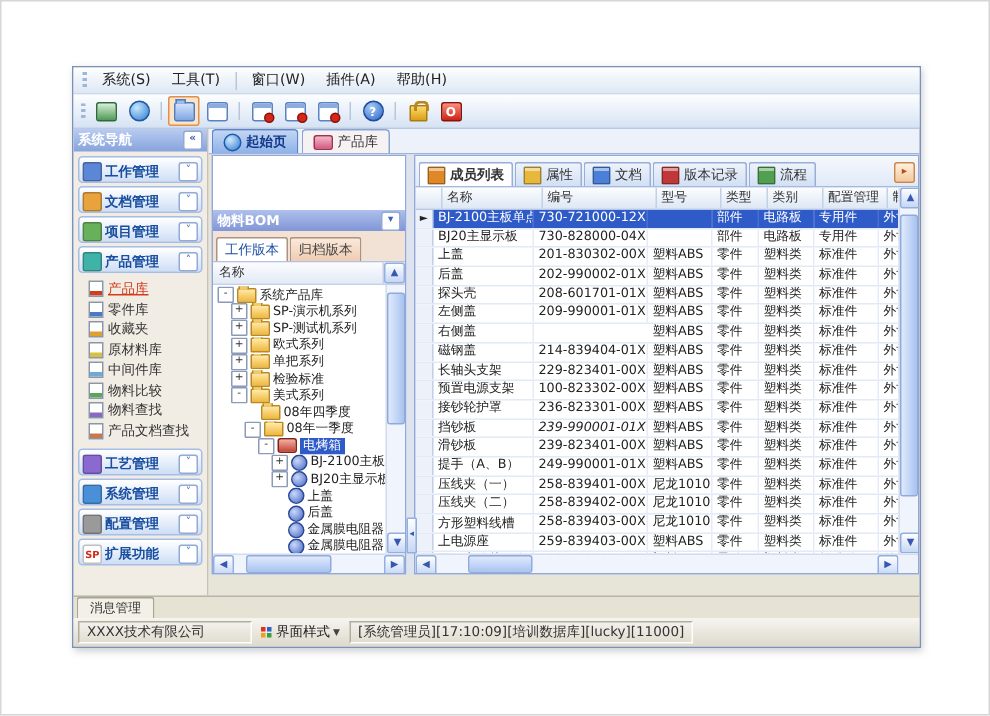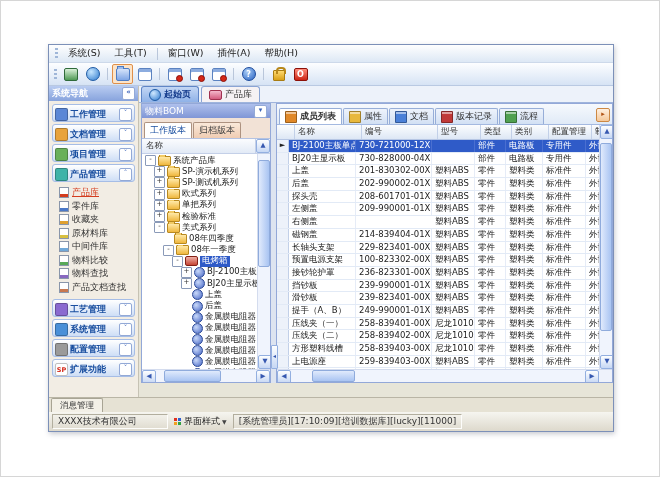--- a/index.html
+++ b/index.html
@@ -52,22 +52,22 @@
   .main{flex:1;display:flex;flex-direction:column;overflow:hidden;}
   .doctabs{height:16px;flex:none;display:flex;align-items:flex-end;background:#edf2fa;border-bottom:1px solid #9fb4dc;padding:0 2px;gap:2px;}
   .doctab{height:15px;display:flex;align-items:center;gap:3px;padding:0 7px;font-size:9px;border:1px solid #8aa4d4;border-bottom:none;
     border-radius:3px 3px 0 0;background:#f6f2f4;color:#333;white-space:nowrap;}
   .doctab.blue{background:linear-gradient(#c3d6f4,#8fb2e8);color:#12398a;font-weight:bold;border-color:#5f85c6;}
   .dt-ic-globe{width:10px;height:10px;border-radius:50%;background:radial-gradient(circle at 35% 32%,#cfe8ff,#2f7bd0);border:1px solid #1d5aa4;flex:none;}
   .dt-ic-box{width:11px;height:8px;border-radius:2px;background:linear-gradient(#f4b8cc,#d45c80);border:1px solid #a03050;flex:none;}
   .panels{flex:1;display:flex;background:#e7e5d8;padding:0 0 14px 2px;overflow:hidden;}
   
   .tree-panel{width:128px;flex:none;display:flex;flex-direction:column;background:#fff;border:1px solid #93a8d8;overflow:hidden;}
-  .tp-header{height:14px;flex:none;background:linear-gradient(#afc0ec,#8096d6);color:#fff;font-size:9px;font-weight:normal;
-    display:flex;align-items:center;padding:0 3px;}
+  .tp-header{height:14px;flex:none;background:linear-gradient(#afc0ec,#8096d6);color:#fff;font-size:9px;font-weight:bold;
+    display:flex;align-items:center;padding:0 3px;margin-top:36px;}
   .tp-header .sp{flex:1;}
   .tp-tabs{height:18px;flex:none;background:#f2e2d6;display:flex;align-items:flex-end;padding:2px 2px 0;gap:1px;border-bottom:1px solid #b3c2e2;}
   .tp-tab{height:15px;padding:0 5px;font-size:9px;display:flex;align-items:center;border:1px solid #ad9280;border-bottom:none;
     border-radius:2px 2px 0 0;background:linear-gradient(#fae9da,#efccb2);color:#444;white-space:nowrap;}
   .tp-tab.active{background:#fff;color:#1a4fa0;}
   .tp-colheader{height:14px;flex:none;display:flex;background:linear-gradient(#fbfcfe,#e2eaf6);border-bottom:1px solid #c4d0e8;}
   .tp-colheader .label{flex:1;padding:0 4px;font-size:8.5px;color:#333;display:flex;align-items:center;border-right:1px solid #c4d0e8;}
   .tp-body{flex:1;display:flex;overflow:hidden;}
   .tree{flex:1;overflow:hidden;padding-top:1px;}
   .tree-row{height:11.2px;display:flex;align-items:center;font-size:8.5px;white-space:nowrap;overflow:hidden;}
@@ -585,21 +585,21 @@
                     <span class="gc" style="width: 69px;">236-823301-00X</span>
                     <span class="gc" style="width: 36px;">塑料ABS</span>
                     <span class="gc" style="width: 24px;">零件</span>
                     <span class="gc" style="width: 30px;">塑料类</span>
                     <span class="gc" style="width: 36px;">标准件</span>
                     <span class="gc" style="width: 36px;">外协</span>
                   </div>
                   <div class="grid-row">
                     <span class="gc selector" style="width: 11px;"></span>
                     <span class="gc" style="width: 60px;">挡钞板</span>
-                    <span class="gc" style="width: 69px;">239-990001-01X</span>
+                    <span class="gc" style="width: 69px; font-style: italic;">239-990001-01X</span>
                     <span class="gc" style="width: 36px;">塑料ABS</span>
                     <span class="gc" style="width: 24px;">零件</span>
                     <span class="gc" style="width: 30px;">塑料类</span>
                     <span class="gc" style="width: 36px;">标准件</span>
                     <span class="gc" style="width: 36px;">外协</span>
                   </div>
                   <div class="grid-row">
                     <span class="gc selector" style="width: 11px;"></span>
                     <span class="gc" style="width: 60px;">滑钞板</span>
                     <span class="gc" style="width: 69px;">239-823401-00X</span>

